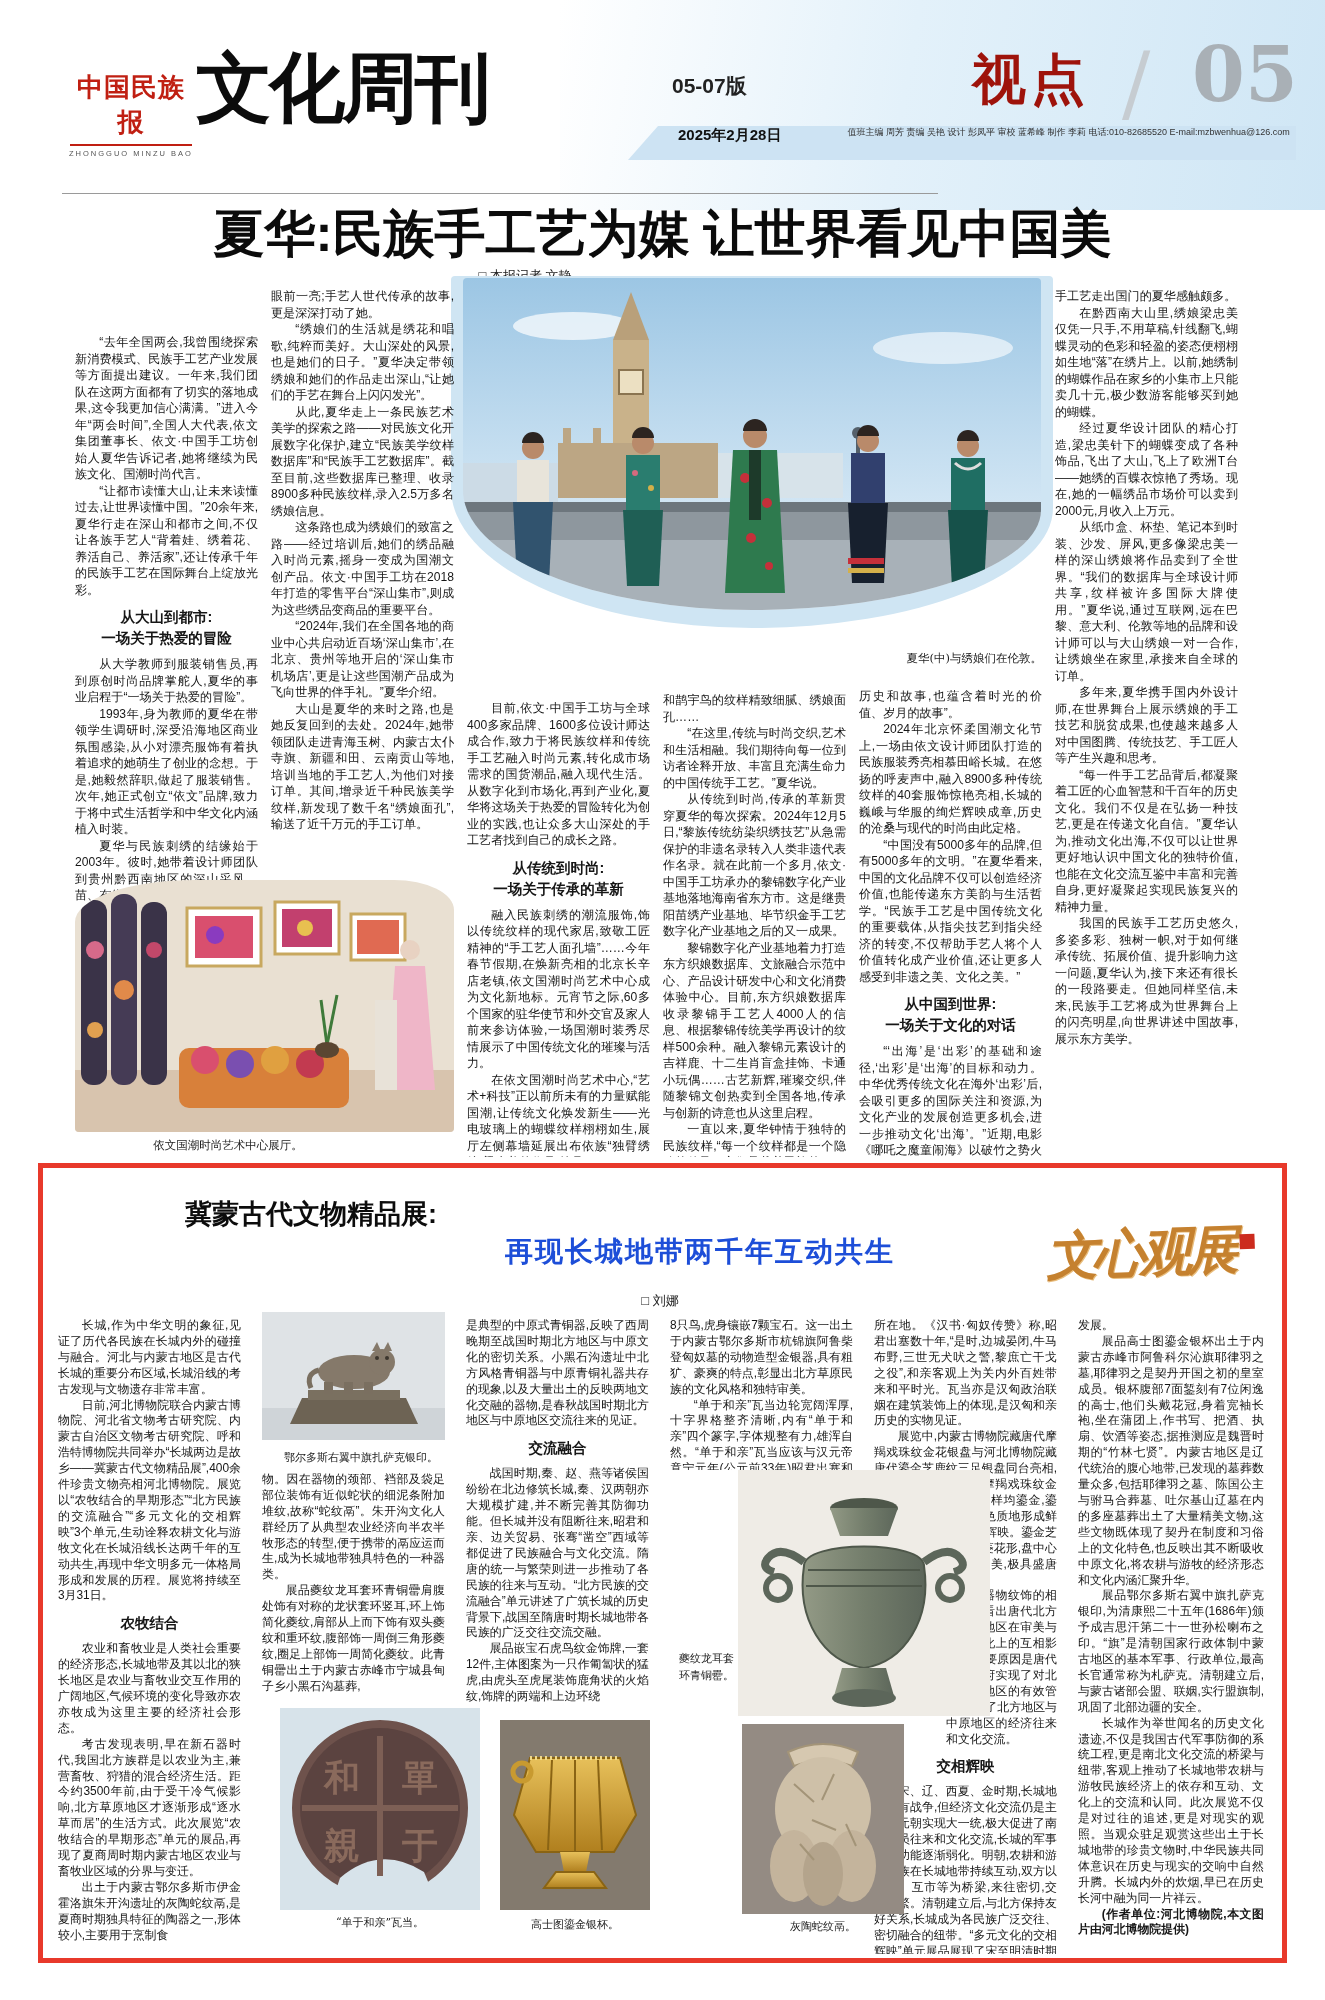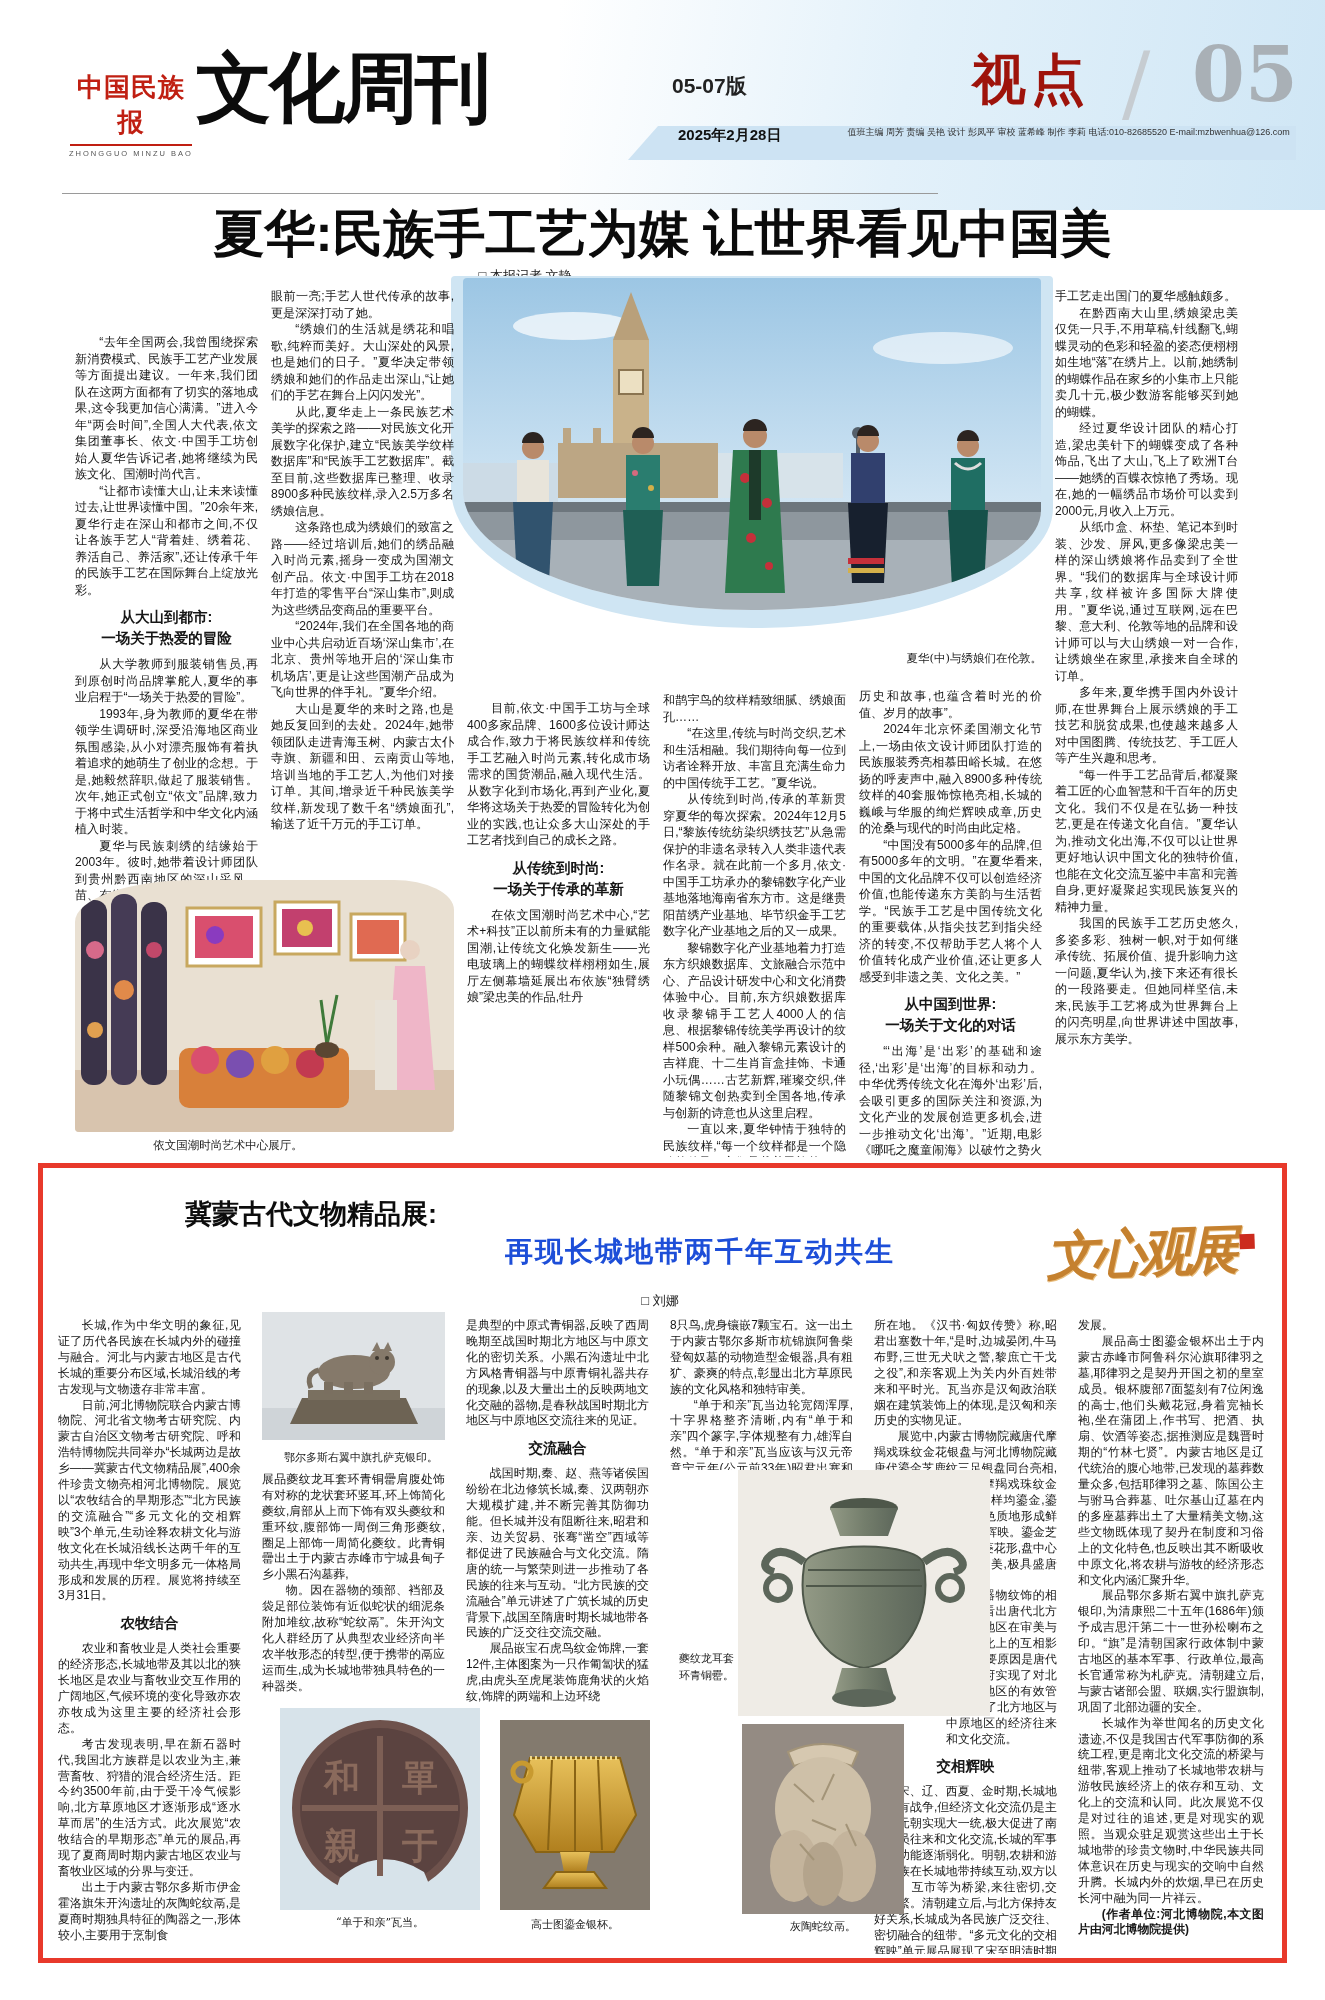--- a/index.html
+++ b/index.html
@@ -193,20 +193,21 @@
         <p>大山是夏华的来时之路,也是她反复回到的去处。2024年,她带领团队走进青海玉树、内蒙古太仆寺旗、新疆和田、云南贡山等地,培训当地的手工艺人,为他们对接订单。其间,增录近千种民族美学纹样,新发现了数千名“绣娘面孔”,输送了近千万元的手工订单。</p>
       </div>
   </div>
   <div id="tcol3" class="abs tcol">
     <div>
         <p>目前,依文·中国手工坊与全球400多家品牌、1600多位设计师达成合作,致力于将民族纹样和传统手工艺融入时尚元素,转化成市场需求的国货潮品,融入现代生活。从数字化到市场化,再到产业化,夏华将这场关于热爱的冒险转化为创业的实践,也让众多大山深处的手工艺者找到自己的成长之路。</p>
       </div>
     <div class="sh">从传统到时尚:
 一场关于传承的革新</div>
     <div>
+        <p>融入民族刺绣的潮流服饰,饰以传统纹样的现代家居,致敬工匠精神的“手工艺人面孔墙”……今年春节假期,在焕新亮相的北京长辛店老镇,依文国潮时尚艺术中心成为文化新地标。元宵节之际,60多个国家的驻华使节和外交官及家人前来参访体验,一场国潮时装秀尽情展示了中国传统文化的璀璨与活力。</p>
         <p>在依文国潮时尚艺术中心,“艺术+科技”正以前所未有的力量赋能国潮,让传统文化焕发新生——光电玻璃上的蝴蝶纹样栩栩如生,展厅左侧幕墙延展出布依族“独臂绣娘”梁忠美的作品,牡丹</p>
       </div>
   </div>
   <div id="tcol4" class="abs tcol">
     <div class="cont">
         <p>和鹊宇鸟的纹样精致细腻、绣娘面孔……</p>
         <p>“在这里,传统与时尚交织,艺术和生活相融。我们期待向每一位到访者诠释开放、丰富且充满生命力的中国传统手工艺。”夏华说。</p>
         <p>从传统到时尚,传承的革新贯穿夏华的每次探索。2024年12月5日,“黎族传统纺染织绣技艺”从急需保护的非遗名录转入人类非遗代表作名录。就在此前一个多月,依文·中国手工坊承办的黎锦数字化产业基地落地海南省东方市。这是继贵阳苗绣产业基地、毕节织金手工艺数字化产业基地之后的又一成果。</p>
         <p>黎锦数字化产业基地着力打造东方织娘数据库、文旅融合示范中心、产品设计研发中心和文化消费体验中心。目前,东方织娘数据库收录黎锦手工艺人4000人的信息、根据黎锦传统美学再设计的纹样500余种。融入黎锦元素设计的吉祥鹿、十二生肖盲盒挂饰、卡通小玩偶……古艺新辉,璀璨交织,伴随黎锦文创热卖到全国各地,传承与创新的诗意也从这里启程。</p>
         <p>一直以来,夏华钟情于独特的民族纹样,“每一个纹样都是一个隐秘的传承。它们承载着民族的</p>
@@ -314,22 +315,22 @@
         <circle cx="125" cy="46" r="2" fill="#3c362e"></circle>
       <polygon points="110,39 115,30 119,39" fill="#85796a"></polygon>
         <polygon points="121,39 126,30 130,39" fill="#85796a"></polygon>
       <rect x="62" y="70" width="9" height="12" fill="#7a6f60"></rect>
         <rect x="82" y="70" width="9" height="12" fill="#7a6f60"></rect>
       <rect x="102" y="70" width="9" height="12" fill="#7a6f60"></rect>
       <path d="M57,58 q-14,4 -8,18" stroke="#7a6f60" stroke-width="5" fill="none"></path>
     </svg>
     <div id="cap-seal" class="bcap">鄂尔多斯右翼中旗扎萨克银印。</div>
     <div class="cont">
+        <p>物。因在器物的颈部、裆部及袋足部位装饰有近似蛇状的细泥条附加堆纹,故称“蛇纹鬲”。朱开沟文化人群经历了从典型农业经济向半农半牧形态的转型,便于携带的鬲应运而生,成为长城地带独具特色的一种器类。</p>
         <p>展品夔纹龙耳套环青铜罍肩腹处饰有对称的龙状套环竖耳,环上饰简化夔纹,肩部从上而下饰有双头夔纹和重环纹,腹部饰一周倒三角形夔纹,圈足上部饰一周简化夔纹。此青铜罍出土于内蒙古赤峰市宁城县甸子乡小黑石沟墓葬,</p>
-        <p>物。因在器物的颈部、裆部及袋足部位装饰有近似蛇状的细泥条附加堆纹,故称“蛇纹鬲”。朱开沟文化人群经历了从典型农业经济向半农半牧形态的转型,便于携带的鬲应运而生,成为长城地带独具特色的一种器类。</p>
       </div>
   </div>
 
   <div id="bcolC" class="abs bcol">
     <div class="cont">
         <p>是典型的中原式青铜器,反映了西周晚期至战国时期北方地区与中原文化的密切关系。小黑石沟遗址中北方风格青铜器与中原青铜礼器共存的现象,以及大量出土的反映两地文化交融的器物,是春秋战国时期北方地区与中原地区交流往来的见证。</p>
       </div>
     <div class="sh">交流融合</div>
     <div>
         <p>战国时期,秦、赵、燕等诸侯国纷纷在北边修筑长城,秦、汉两朝亦大规模扩建,并不断完善其防御功能。但长城并没有阻断往来,昭君和亲、边关贸易、张骞“凿空”西域等都促进了民族融合与文化交流。隋唐的统一与繁荣则进一步推动了各民族的往来与互动。“北方民族的交流融合”单元讲述了广筑长城的历史背景下,战国至隋唐时期长城地带各民族的广泛交往交流交融。</p>

